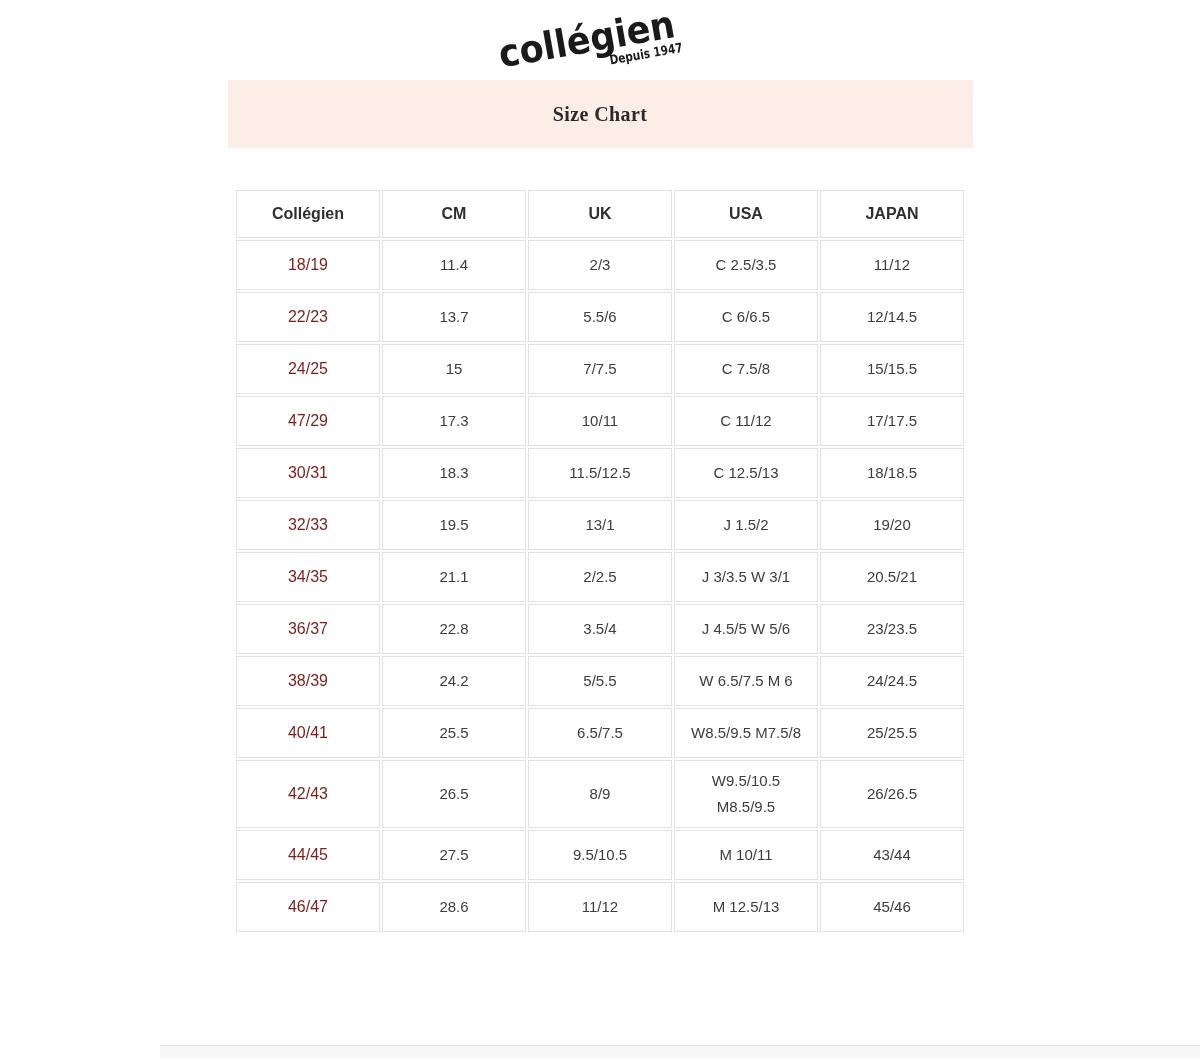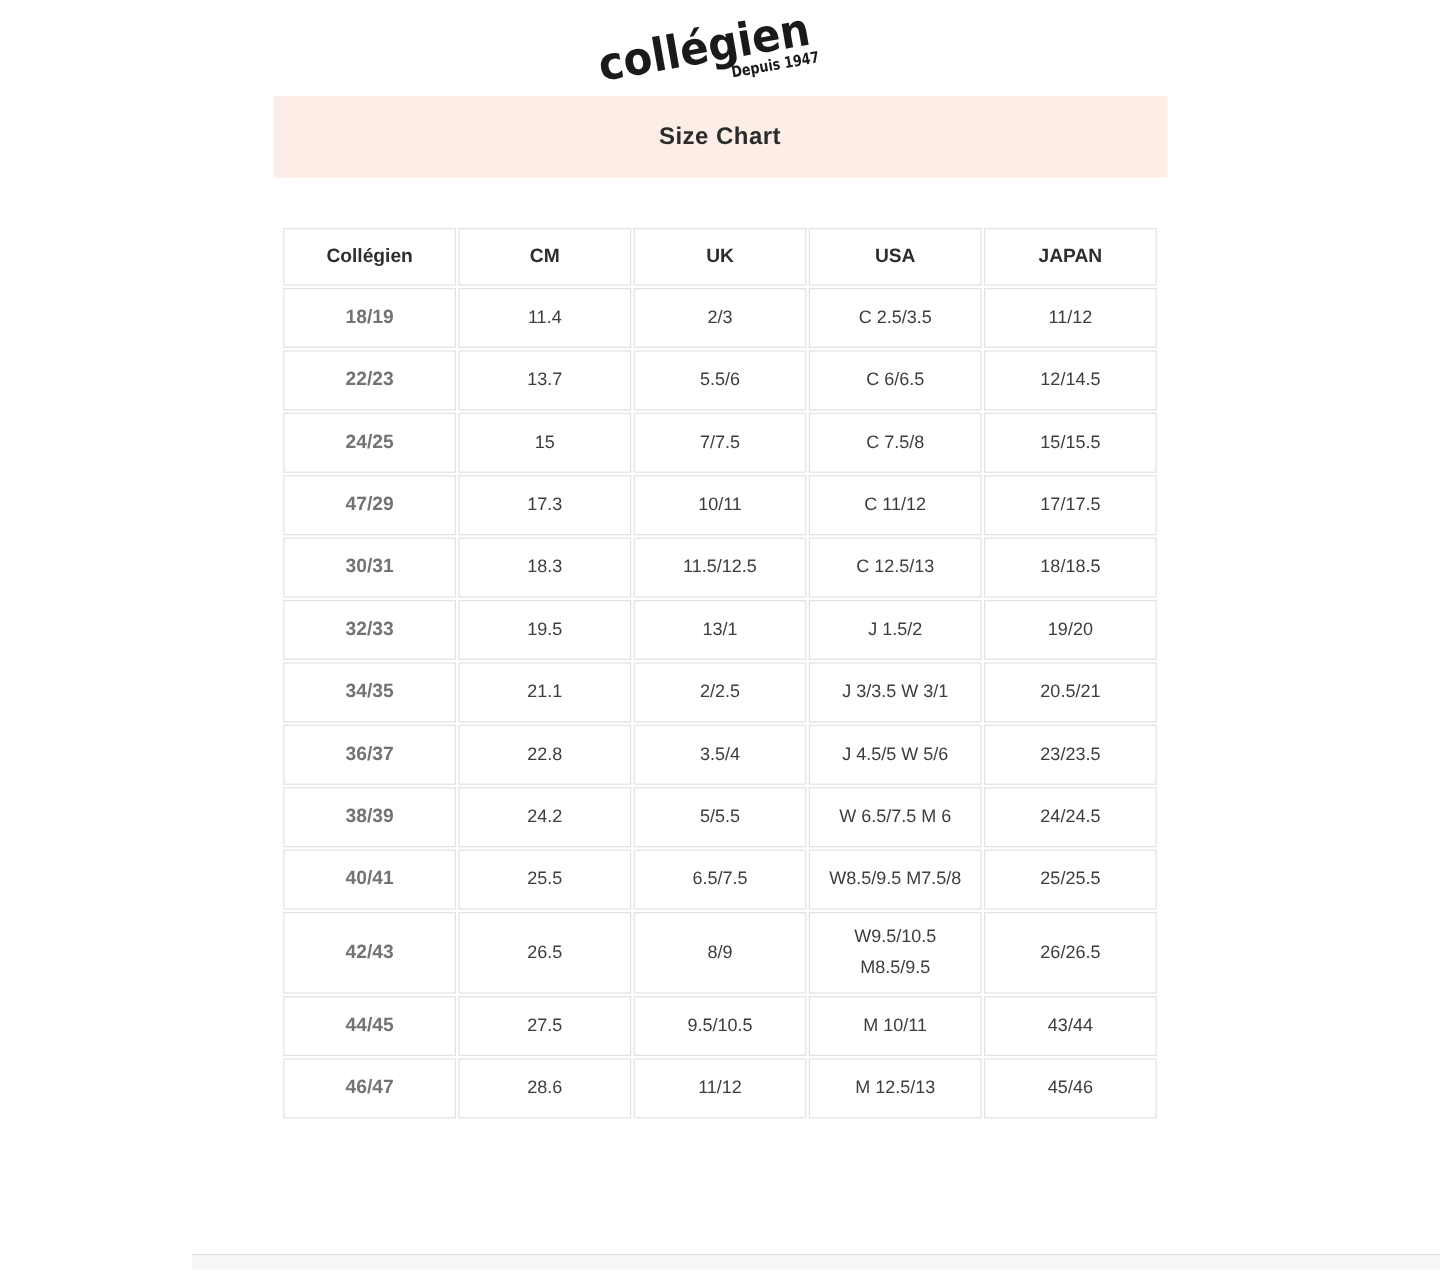--- a/index.html
+++ b/index.html
@@ -32,20 +32,21 @@
     display: flex;
     align-items: center;
     justify-content: center;
   }
   .banner-title {
     margin: 0;
     font-size: 20px;
     font-weight: bold;
     color: #2b2b2b;
     letter-spacing: 0.4px;
+    font-family: Liberation Serif, serif;
   }
 
   
   .table-wrap { margin-top: 40px; }
   table.size-chart {
     width: 732px;
     margin: 0 auto;
     border-collapse: separate;
     border-spacing: 2px;
     table-layout: fixed;
@@ -67,22 +68,22 @@
   .size-chart td {
     height: 50px;
     font-size: 15px;
     font-weight: normal;
     color: #3d3d3d;
     line-height: 26px;
     white-space: pre-line;
   }
   .size-chart td.col-size {
     font-size: 16px;
-    font-weight: bold;
-    color: #737373;
+    font-weight: normal;
+    color: #7f1d1d;
   }
   .size-chart tr.tall td { height: 68px; }
 
   
   .bottom-divider {
     position: absolute;
     left: 160px;
     right: 0;
     top: 1045px;
     height: 13px;

